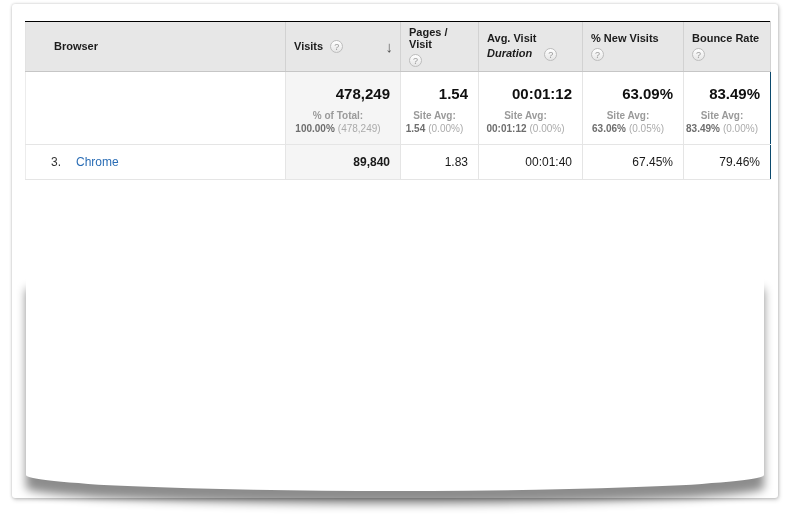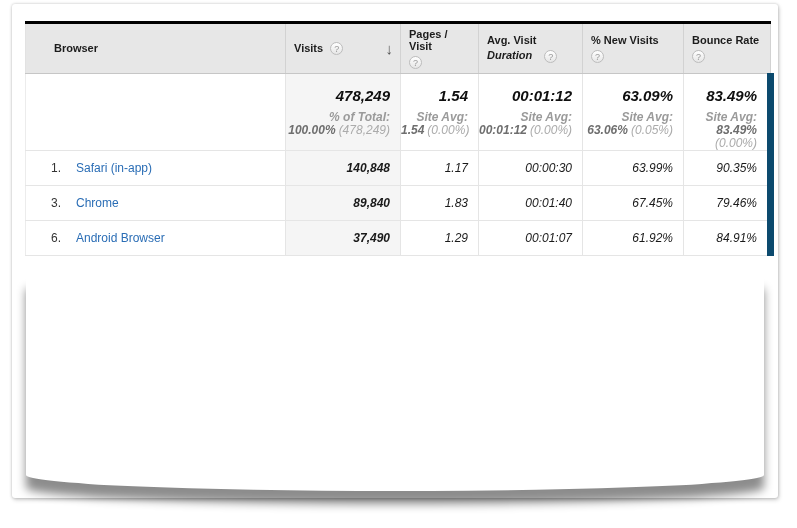--- a/index.html
+++ b/index.html
@@ -22,51 +22,51 @@
   col.c-visits   { width:115px; }
   col.c-pages    { width:78px;  }
   col.c-duration { width:104px; }
   col.c-new      { width:101px; }
   col.c-bounce   { width:87px;  }
 
   
   thead th { height:40px; background:#e7e7e7; vertical-align:middle; text-align:left;
              font-size:11px; font-weight:bold; color:#1c1c1c; padding:4px 8px;
              border-bottom:1px solid #c6c6c6; border-left:1px solid #d2d2d2;
-             border-top:3px solid #000000; }
+             border-top:1px solid #000000; }
   thead th:first-child { border-left:1px solid #e2e2e2; padding-left:28px; }
   thead th:last-child  { border-right:1px solid #d2d2d2; }
   th.sortable { cursor:pointer; }
   .th-line2 { margin-top:3px; }
   .th-line2 .lbl2 { margin-right:12px;font-style:italic; }
 
   .help { display:inline-block; width:13px; height:13px; border-radius:50%;
           border:1px solid #bcbcbc; background:linear-gradient(#ffffff,#e6e6e6);
           color:#9a9a9a; font-size:9px; font-weight:normal; line-height:12px;
           text-align:center; vertical-align:middle; cursor:pointer; }
   th .help { margin-left:7px; }
   .visits-th { position:relative; }
   .sort-arrow { position:absolute; right:7px; top:50%; transform:translateY(-50%);
                 font-size:15px; color:#565656; font-weight:bold; }
 
   
   tbody td { border-left:1px solid #e5e5e5; border-bottom:1px solid #e5e5e5;
              font-size:12px; color:#1a1a1a; vertical-align:middle;
              background:#fff; }
   tbody td:first-child { border-left:1px solid #ececec; }
-  tbody td:last-child  { border-right:7px solid #0c4a6e; }
-  td.num { text-align:right; padding-right:10px;font-style:italic; }
+  tbody td:last-child  { border-right:1px solid #0c4a6e; }
+  td.num { text-align:right; padding-right:10px; }
   td.sorted { background:#f5f5f5; }
   td.bold { font-weight:bold; }
 
   
   tr.summary td { height:73px; vertical-align:top; padding-top:13px; }
   .sum-val { font-size:15px; font-weight:bold; color:#0f0f0f; line-height:18px; }
-  .sum-sub { margin-top:6px; font-size:12px; line-height:13px; color:#9a9a9a;
-             font-weight:bold; }
+  .sum-sub { margin-top:6px; font-size:10px; line-height:13px; color:#9a9a9a;
+             font-weight:bold;text-align:center; }
   .sum-sub .avg { color:#6e6e6e; font-weight:bold; }
   .sum-sub .delta { color:#ababab; font-weight:normal; margin-left:3px; }
 
   
   tr.data td { height:35px; }
   .rank { display:inline-block; width:35px; text-align:right; color:#333; }
   .blink { color:#2a6db5; text-decoration:none; margin-left:15px; cursor:pointer; }
 </style>
 </head>
 <body>
@@ -143,39 +143,23 @@
       <td class="num">
         <div class="sum-val">83.49%</div>
         <div class="sum-sub">
           <div>Site Avg:</div>
           <div><span class="avg">83.49%</span><span class="delta">(0.00%)</span></div>
         </div>
       </td>
     </tr>
 
     <tr class="data">
-      <td><span class="rank">1.</span><a class="blink">Safari (in-app)</a></td>
-      <td class="num sorted bold">140,848</td>
-      <td class="num">1.17</td>
-      <td class="num">00:00:30</td>
-      <td class="num">63.99%</td>
-      <td class="num">90.35%</td>
-    </tr>
-    <tr class="data">
       <td><span class="rank">3.</span><a class="blink">Chrome</a></td>
       <td class="num sorted bold">89,840</td>
       <td class="num">1.83</td>
       <td class="num">00:01:40</td>
       <td class="num">67.45%</td>
       <td class="num">79.46%</td>
     </tr>
-    <tr class="data">
-      <td><span class="rank">6.</span><a class="blink">Android Browser</a></td>
-      <td class="num sorted bold">37,490</td>
-      <td class="num">1.29</td>
-      <td class="num">00:01:07</td>
-      <td class="num">61.92%</td>
-      <td class="num">84.91%</td>
-    </tr>
   </tbody>
 </table>
 </div>
 </div>
 
 </body></html>

